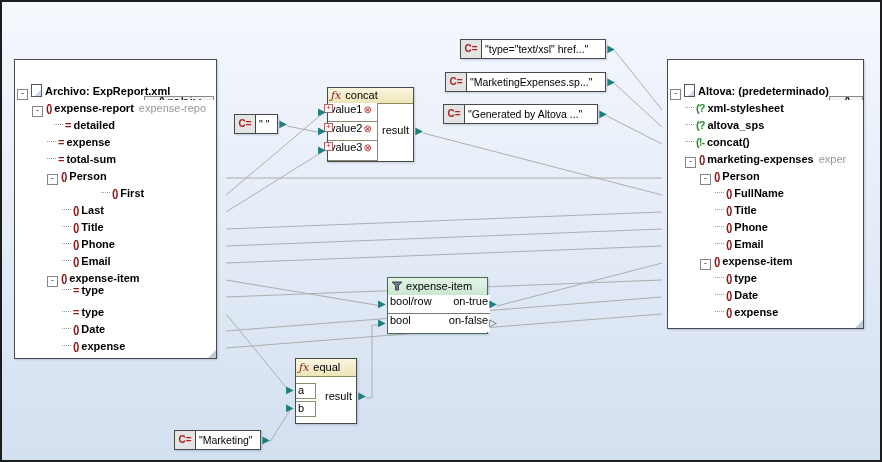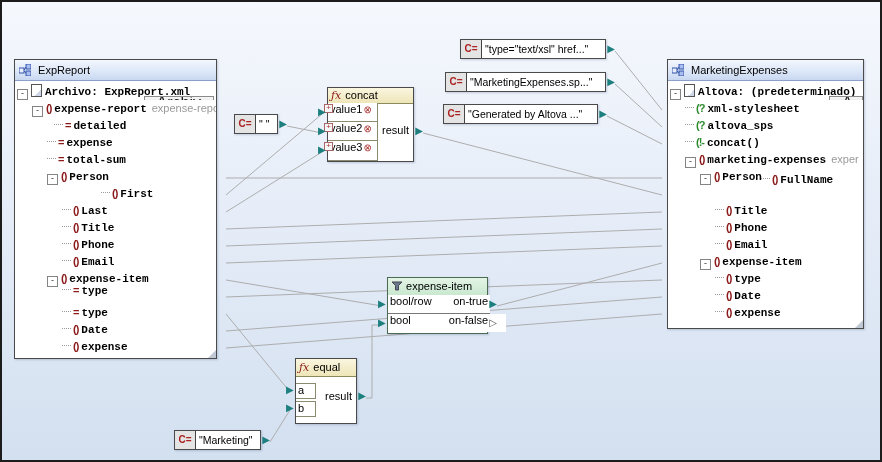--- a/index.html
+++ b/index.html
@@ -24,21 +24,21 @@
   .expander{
     display:inline-block;width:9px;height:9px;line-height:7px;text-align:center;
     border:1px solid #848484;background:#fff;color:#333;font-size:9px;vertical-align:-1px;margin-right:3px;
   }
   .stub{display:inline-block;width:9px;height:1px;border-top:1px dotted #9a9a9a;vertical-align:3px;margin-right:2px;}
   .nicon{font-weight:bold;margin-right:3px;}
   .nicon.element,.nicon.attribute{color:#8b1a1a;letter-spacing:-1px;}
   .nicon.pi,.nicon.comment{color:#2e8b2e;letter-spacing:-1px;}
   .icon-file{display:inline-block;width:9px;height:11px;background:#fff;border:1px solid #555;vertical-align:-2px;margin-right:3px;
     background:linear-gradient(135deg,#fff 70%,#cfd8e8 70%);}
-  .nlabel{font-weight:bold;font-family:Liberation Mono, monospace;}
+  .nlabel{font-weight:bold;}
   .note{color:#999;margin-left:5px;font-weight:normal;}
   .mini-btn{
     position:absolute;top:13px;height:12px;line-height:12px;padding:0 12px;
     background:linear-gradient(180deg,#f6f6f6,#d7d7d7);border:1px solid #8a8a8a;
     font-size:16px;color:#222;overflow:hidden;white-space:nowrap;
   }
   .grip{position:absolute;right:0;bottom:0;width:0;height:0;border-left:8px solid transparent;border-bottom:8px solid #c0c8d4;}
   
   .arrow{position:absolute;font-size:10px;line-height:10px;top:3px;z-index:3;cursor:crosshair;}
   .arrow.filled{color:#1e7f7f;}
@@ -84,30 +84,20 @@
       <polyline points="224,329 660,295" fill="none" stroke="#adadad" stroke-width="1"></polyline>
       <polyline points="224,346 660,312" fill="none" stroke="#adadad" stroke-width="1"></polyline>
       <polyline points="268,440 288,408" fill="none" stroke="#adadad" stroke-width="1"></polyline>
       <polyline points="364,396 370,396 370,323 380,323" fill="none" stroke="#adadad" stroke-width="1"></polyline>
       <polyline points="613,49 660,108" fill="none" stroke="#adadad" stroke-width="1"></polyline>
       <polyline points="613,82 660,125" fill="none" stroke="#adadad" stroke-width="1"></polyline>
       <polyline points="605,114 660,142" fill="none" stroke="#adadad" stroke-width="1"></polyline>
     </svg>
 
   <div class="box panel" id="panel-src" style="left:12px;top:57px;width:201px;height:298px;">
-    <div class="phead">
-      <svg class="schema-ico" width="12" height="12">
-        <rect x="0" y="4" width="5" height="5" fill="#e8eefc" stroke="#3355aa"></rect>
-        <rect x="7" y="0" width="5" height="5" fill="#aabdf0" stroke="#3355aa"></rect>
-        <rect x="7" y="7" width="5" height="5" fill="#aabdf0" stroke="#3355aa"></rect>
-        <line x1="5" y1="6" x2="7" y2="3" stroke="#3355aa"></line>
-        <line x1="5" y1="7" x2="7" y2="9" stroke="#3355aa"></line>
-      </svg>
-      <span class="ptitle">ExpReport</span>
-    </div>
     <div>
         <div class="tree-row" style="top: 23px;"><span class="indent" style="width: 2px;"></span><span class="expander">-</span><span class="icon-file"></span><span class="nlabel">Archivo: ExpReport.xml</span><span class="mini-btn" style="right: 2px;">Archiv</span></div>
         <div class="tree-row" style="top: 40px;"><span class="indent" style="width: 17px;"></span><span class="expander">-</span><span class="nicon element">()</span><span class="nlabel">expense-report</span><span class="note">expense-repo</span></div>
         <div class="tree-row" style="top: 57px; margin-left: 7px;"><span class="indent" style="width: 32px;"></span><span class="stub"></span><span class="nicon attribute">=</span><span class="nlabel">detailed</span></div>
         <div class="tree-row" style="top: 74px;"><span class="indent" style="width: 32px;"></span><span class="stub"></span><span class="nicon attribute">=</span><span class="nlabel">expense</span></div>
         <div class="tree-row" style="top: 91px;"><span class="indent" style="width: 32px;"></span><span class="stub"></span><span class="nicon attribute">=</span><span class="nlabel">total-sum</span></div>
         <div class="tree-row" style="top: 108px;"><span class="indent" style="width: 32px;"></span><span class="expander">-</span><span class="nicon element">()</span><span class="nlabel">Person</span></div>
         <div class="tree-row" style="top: 125px; margin-left: 39px;"><span class="indent" style="width: 47px;"></span><span class="stub"></span><span class="nicon element">()</span><span class="nlabel">First</span></div>
         <div class="tree-row" style="top: 142px;"><span class="indent" style="width: 47px;"></span><span class="stub"></span><span class="nicon element">()</span><span class="nlabel">Last</span></div>
         <div class="tree-row" style="top: 159px;"><span class="indent" style="width: 47px;"></span><span class="stub"></span><span class="nicon element">()</span><span class="nlabel">Title</span></div>
@@ -116,38 +106,28 @@
         <div class="tree-row" style="top: 210px;"><span class="indent" style="width: 32px;"></span><span class="expander">-</span><span class="nicon element">()</span><span class="nlabel">expense-item</span></div>
         <div class="tree-row" style="top: 222px;"><span class="indent" style="width: 47px;"></span><span class="stub"></span><span class="nicon attribute">=</span><span class="nlabel">type</span></div>
         <div class="tree-row" style="top: 244px;"><span class="indent" style="width: 47px;"></span><span class="stub"></span><span class="nicon attribute">=</span><span class="nlabel">type</span></div>
         <div class="tree-row" style="top: 261px;"><span class="indent" style="width: 47px;"></span><span class="stub"></span><span class="nicon element">()</span><span class="nlabel">Date</span></div>
         <div class="tree-row" style="top: 278px;"><span class="indent" style="width: 47px;"></span><span class="stub"></span><span class="nicon element">()</span><span class="nlabel">expense</span></div>
       </div>
     <div class="grip"></div>
   </div>
 
   <div class="box panel" id="panel-tgt" style="left:665px;top:57px;width:195px;height:268px;">
-    <div class="phead">
-      <svg class="schema-ico" width="12" height="12">
-        <rect x="0" y="4" width="5" height="5" fill="#e8eefc" stroke="#3355aa"></rect>
-        <rect x="7" y="0" width="5" height="5" fill="#aabdf0" stroke="#3355aa"></rect>
-        <rect x="7" y="7" width="5" height="5" fill="#aabdf0" stroke="#3355aa"></rect>
-        <line x1="5" y1="6" x2="7" y2="3" stroke="#3355aa"></line>
-        <line x1="5" y1="7" x2="7" y2="9" stroke="#3355aa"></line>
-      </svg>
-      <span class="ptitle">MarketingExpenses</span>
-    </div>
     <div>
         <div class="tree-row" style="top: 23px;"><span class="indent" style="width: 2px;"></span><span class="expander">-</span><span class="icon-file"></span><span class="nlabel">Altova: (predeterminado)</span><span class="mini-btn" style="right: 0px; max-width: 8px;">A</span></div>
         <div class="tree-row" style="top: 40px;"><span class="indent" style="width: 17px;"></span><span class="stub"></span><span class="nicon pi">(?</span><span class="nlabel">xml-stylesheet</span></div>
         <div class="tree-row" style="top: 57px;"><span class="indent" style="width: 17px;"></span><span class="stub"></span><span class="nicon pi">(?</span><span class="nlabel">altova_sps</span></div>
         <div class="tree-row" style="top: 74px;"><span class="indent" style="width: 17px;"></span><span class="stub"></span><span class="nicon comment">(!-</span><span class="nlabel">concat()</span></div>
         <div class="tree-row" style="top: 91px;"><span class="indent" style="width: 17px;"></span><span class="expander">-</span><span class="nicon element">()</span><span class="nlabel">marketing-expenses</span><span class="note">exper</span></div>
         <div class="tree-row" style="top: 108px;"><span class="indent" style="width: 32px;"></span><span class="expander">-</span><span class="nicon element">()</span><span class="nlabel">Person</span></div>
-        <div class="tree-row" style="top: 111px; padding-left: 46px;"><span class="indent" style="width: 47px;"></span><span class="stub"></span><span class="nicon element">()</span><span class="nlabel">FullName</span></div>
+        <div class="tree-row" style="top: 125px;"><span class="indent" style="width: 47px;"></span><span class="stub"></span><span class="nicon element">()</span><span class="nlabel">FullName</span></div>
         <div class="tree-row" style="top: 142px;"><span class="indent" style="width: 47px;"></span><span class="stub"></span><span class="nicon element">()</span><span class="nlabel">Title</span></div>
         <div class="tree-row" style="top: 159px;"><span class="indent" style="width: 47px;"></span><span class="stub"></span><span class="nicon element">()</span><span class="nlabel">Phone</span></div>
         <div class="tree-row" style="top: 176px;"><span class="indent" style="width: 47px;"></span><span class="stub"></span><span class="nicon element">()</span><span class="nlabel">Email</span></div>
         <div class="tree-row" style="top: 193px;"><span class="indent" style="width: 32px;"></span><span class="expander">-</span><span class="nicon element">()</span><span class="nlabel">expense-item</span></div>
         <div class="tree-row" style="top: 210px;"><span class="indent" style="width: 47px;"></span><span class="stub"></span><span class="nicon element">()</span><span class="nlabel">type</span></div>
         <div class="tree-row" style="top: 227px;"><span class="indent" style="width: 47px;"></span><span class="stub"></span><span class="nicon element">()</span><span class="nlabel">Date</span></div>
         <div class="tree-row" style="top: 244px;"><span class="indent" style="width: 47px;"></span><span class="stub"></span><span class="nicon element">()</span><span class="nlabel">expense</span></div>
       </div>
     <div class="grip"></div>
   </div>
@@ -180,21 +160,21 @@
   <div class="box fnbox" style="left:385px;top:275px;width:99px;height:55px;border-color:#4a6a52;">
     <div class="flt-head">
       <svg width="12" height="11" style="vertical-align:-2px;">
         <path d="M1,1 H11 L7.5,4.5 V9 H4.5 V4.5 Z" fill="#6a7a8a" stroke="#445"></path>
       </svg>
       <span>expense-item</span>
     </div>
     <div class="fn-cell" style="left:0;top:17px;width:55px;height:18px;border-color:#777;"><span>bool/row</span></div>
     <div class="fn-cell" style="left:0;top:36px;width:55px;height:18px;border-color:#777;border-bottom:0;"><span>bool</span></div>
     <div class="fn-cell" style="left:56px;top:17px;width:42px;height:18px;border-right:0;border-color:#777;text-align:right;padding-right:2px;"><span>on-true</span></div>
-    <div class="fn-cell" style="left:56px;top:36px;width:42px;height:18px;border-right:0;border-bottom:0;border-color:#777;text-align:right;padding-right:18px;"><span>on-false</span></div>
+    <div class="fn-cell" style="left:56px;top:36px;width:42px;height:18px;border-right:0;border-bottom:0;border-color:#777;text-align:right;padding-right:2px;"><span>on-false</span></div>
     <span class="arrow filled arrow-left" style="top:21px;">▶</span>
     <span class="arrow filled arrow-left" style="top:40px;">▶</span>
     <span class="arrow filled arrow-right" style="top:21px;">▶</span>
     <span class="arrow hollow arrow-right" style="top:40px;">▷</span>
   </div>
 
   <div class="box constbox" style="left:232px;top:112px;width:42px;">
     <span class="cbadge">C=</span><span class="cval">" "</span>
     <span class="arrow filled arrow-right" style="top:4px;">▶</span>
   </div>

